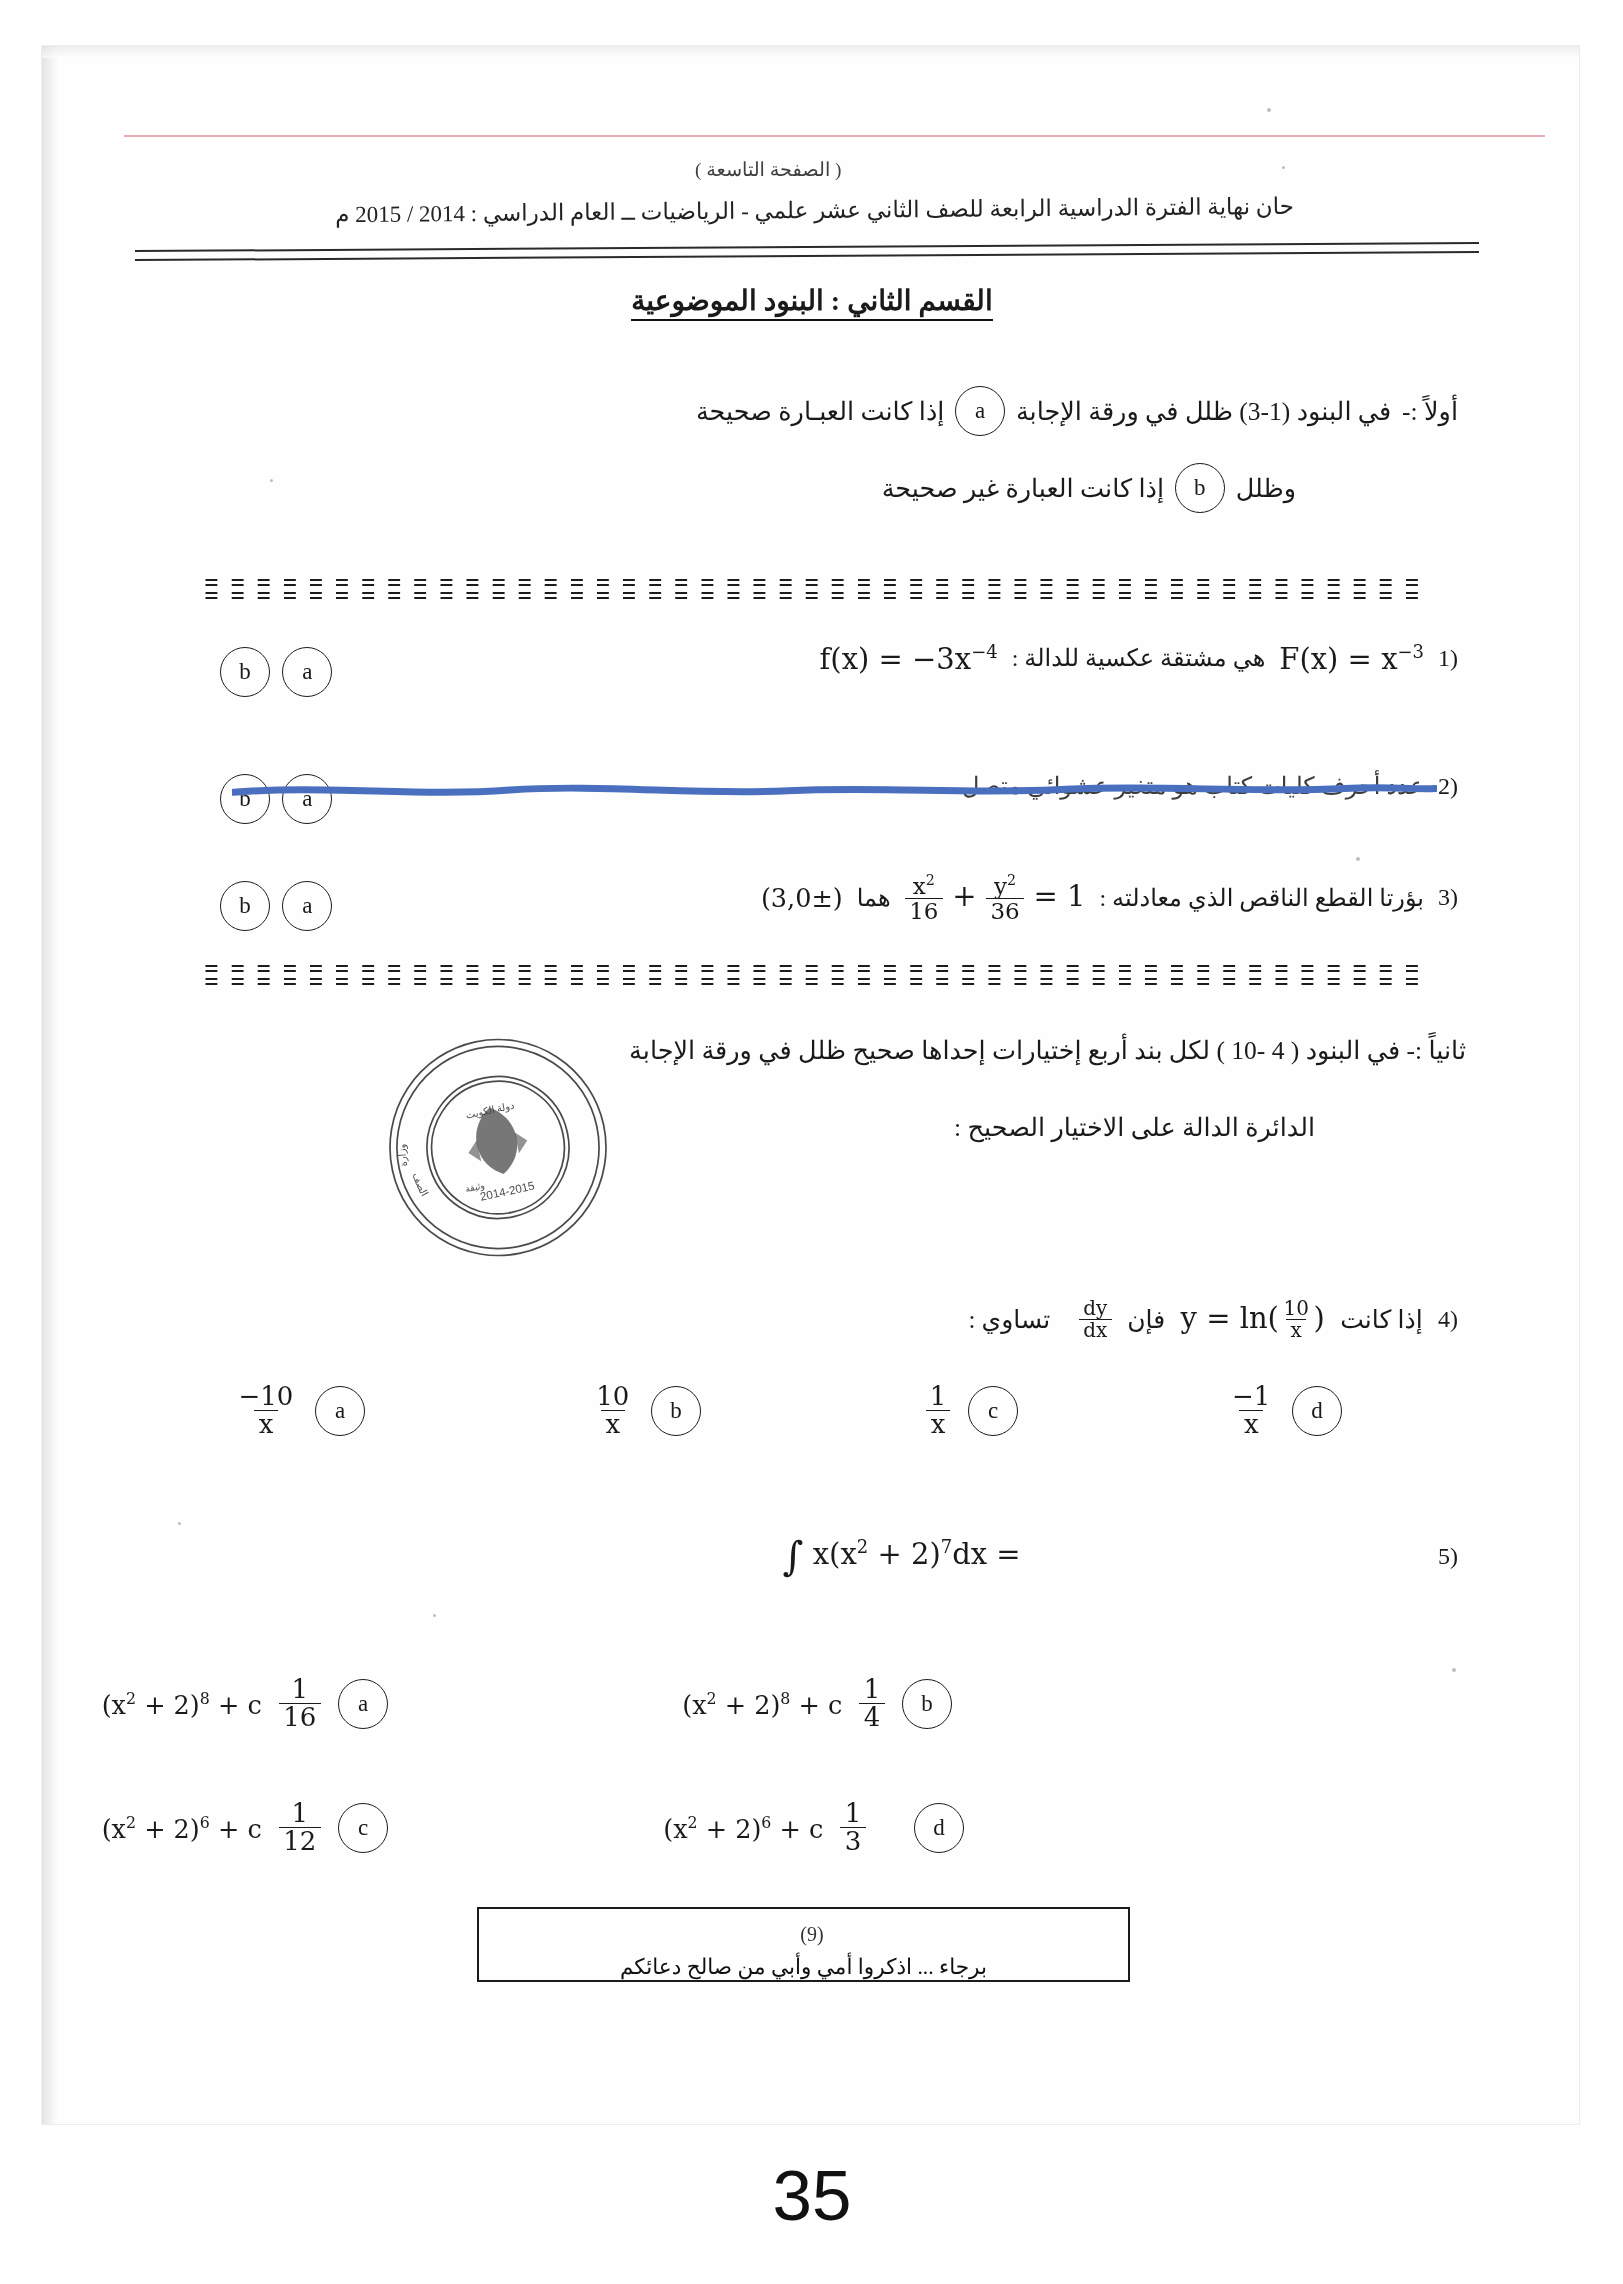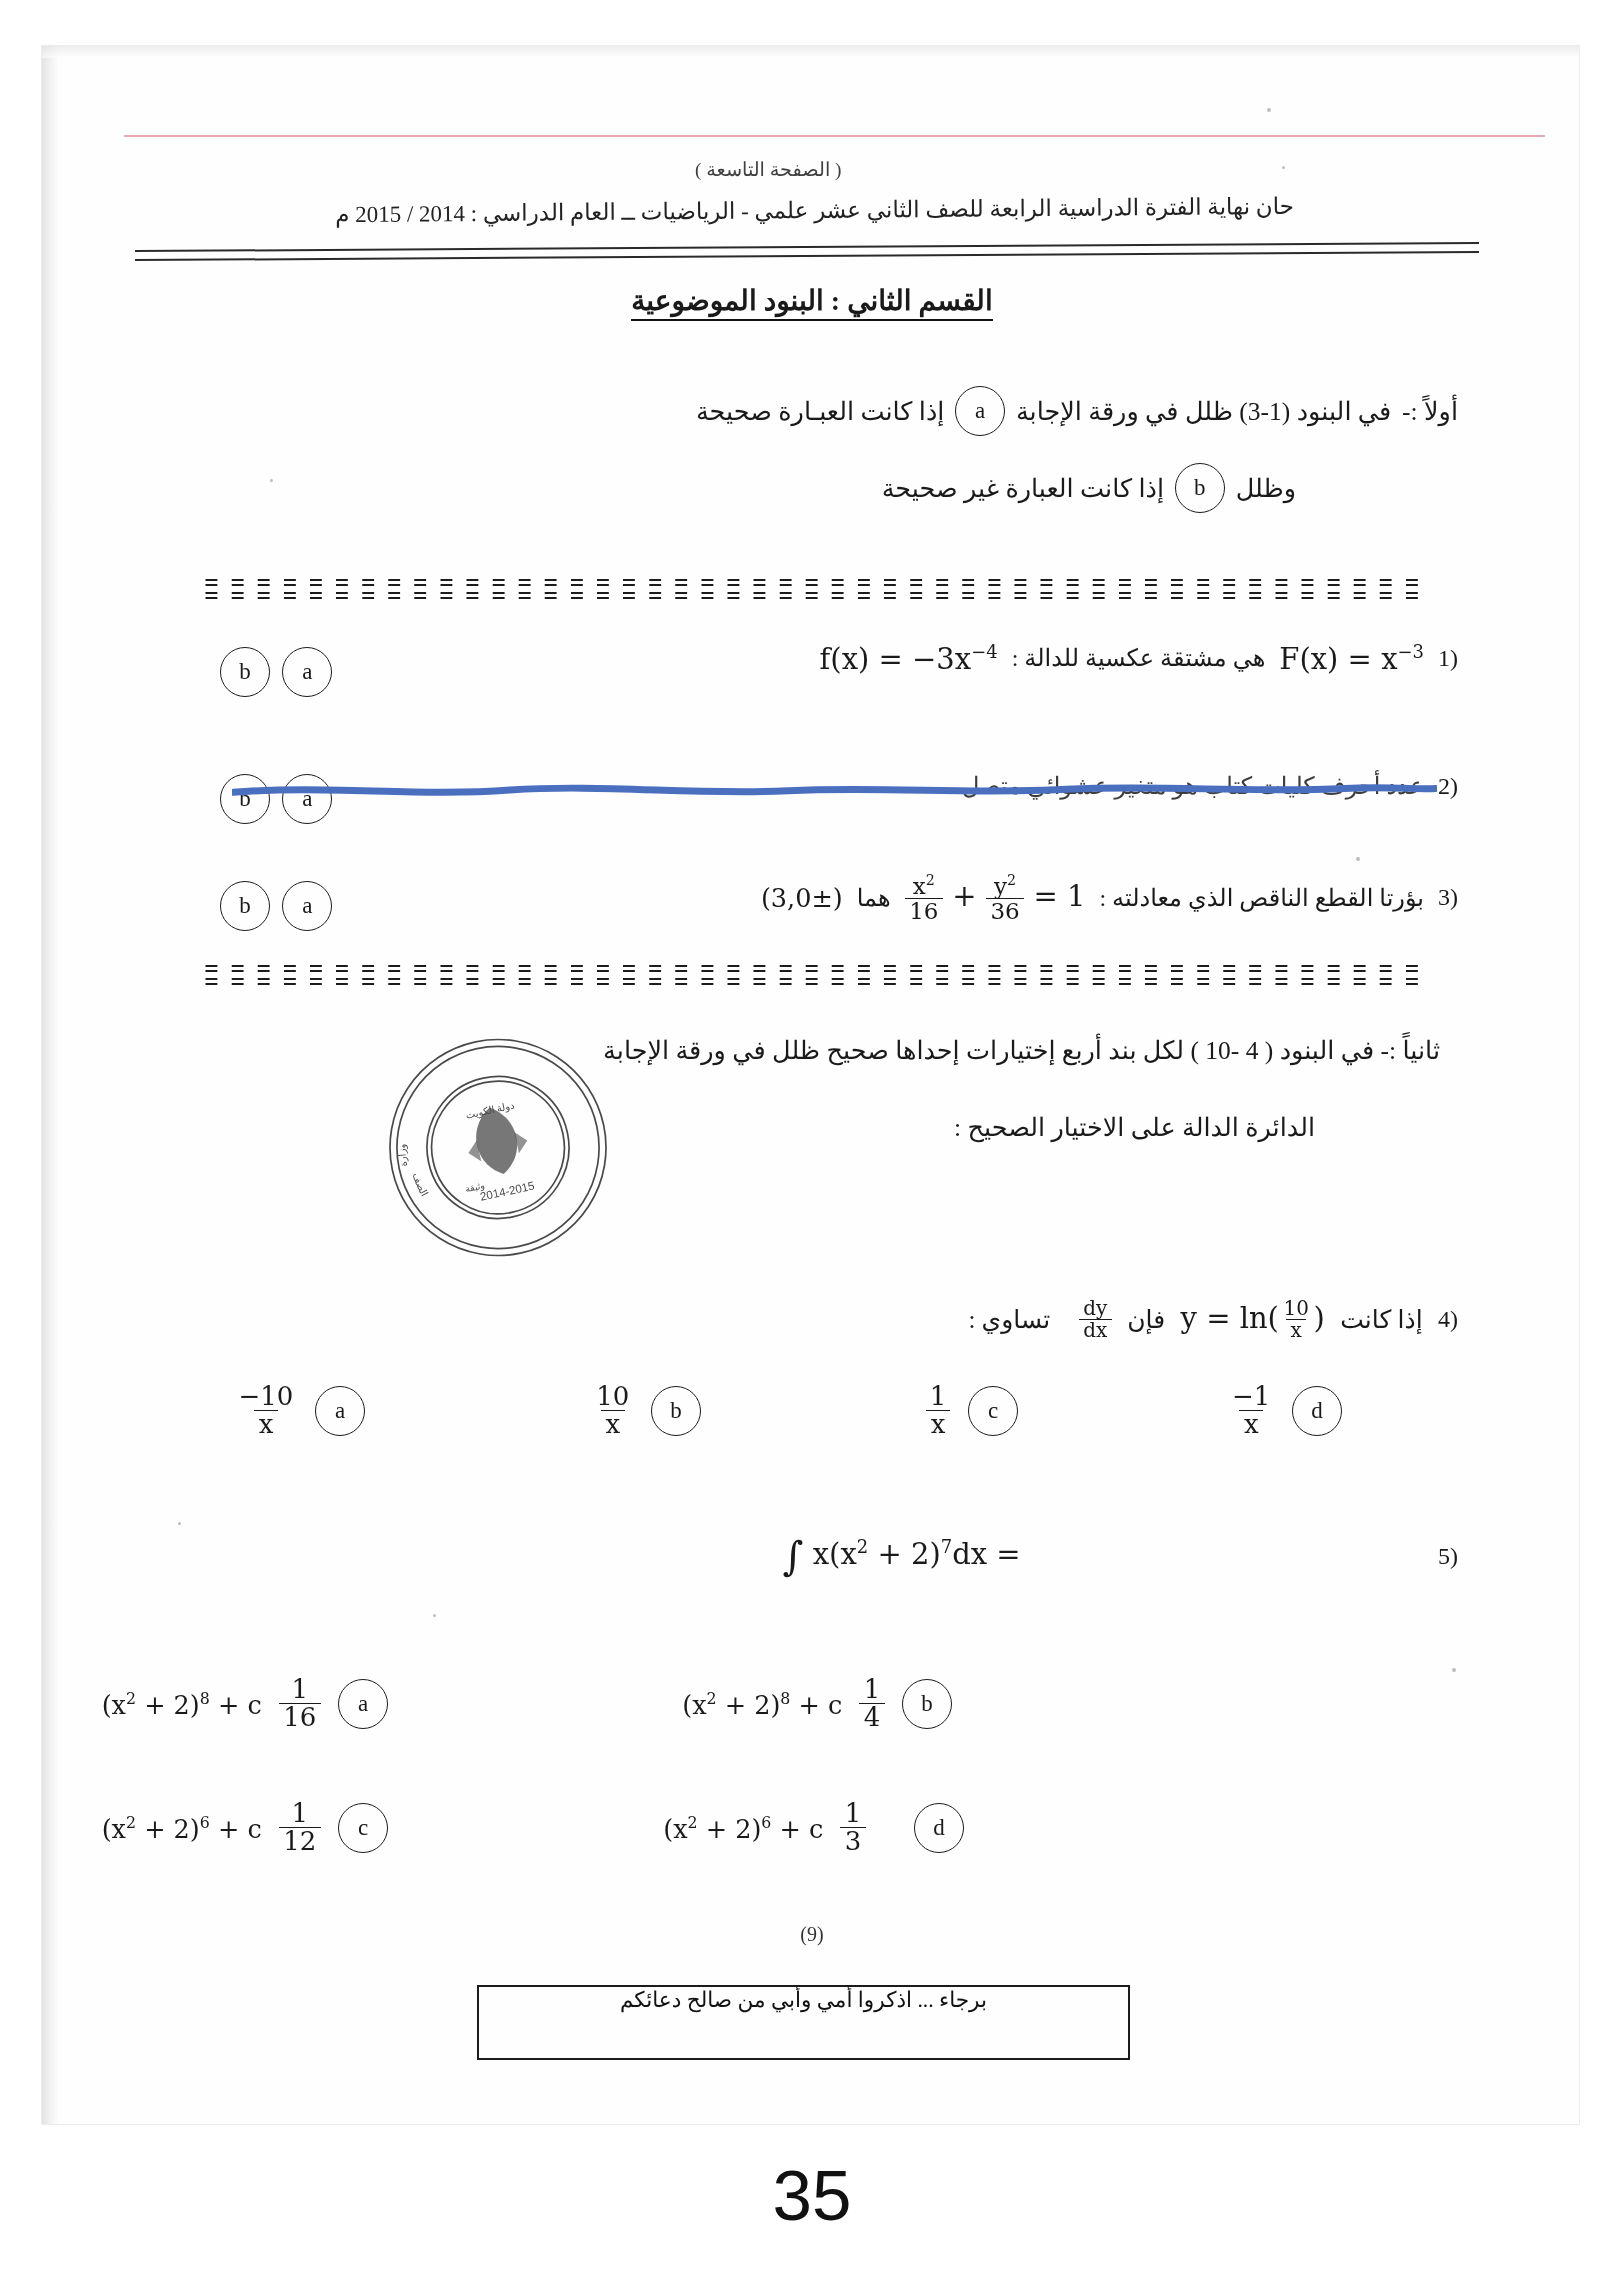--- a/index.html
+++ b/index.html
@@ -179,21 +179,21 @@
     left: 232px;
     top: 780px;
     width: 1205px;
     height: 20px;
     pointer-events: none;
   }
 
   
   .instr-3 {
     position: absolute;
-    right: 184px;
+    right: 158px;
     top: 1035px;
     font-size: 25.5px;
     white-space: nowrap;
   }
   .instr-4 {
     position: absolute;
     right: 309px;
     top: 1112px;
     font-size: 25.5px;
     white-space: nowrap;
@@ -252,26 +252,26 @@
     position: absolute;
     left: 0; top: 1923px;
     width: 100%;
     text-align: center;
     font-size: 20px;
     color: #333;
   }
   .footer-box {
     position: absolute;
     left: 477px;
-    top: 1985px;
+    top: 1907px;
     width: 649px;
     height: 71px;
     border: 2.3px solid #1b1b1b;
     display: flex;
-    align-items: flex-start;
+    align-items: flex-end;
     justify-content: center;
   }
   .footer-box .inner {
     font-size: 21.6px;
     letter-spacing: 1.5px;
     color: #111;
   }
   .big-page-num {
     position: absolute;
     left: 0;

